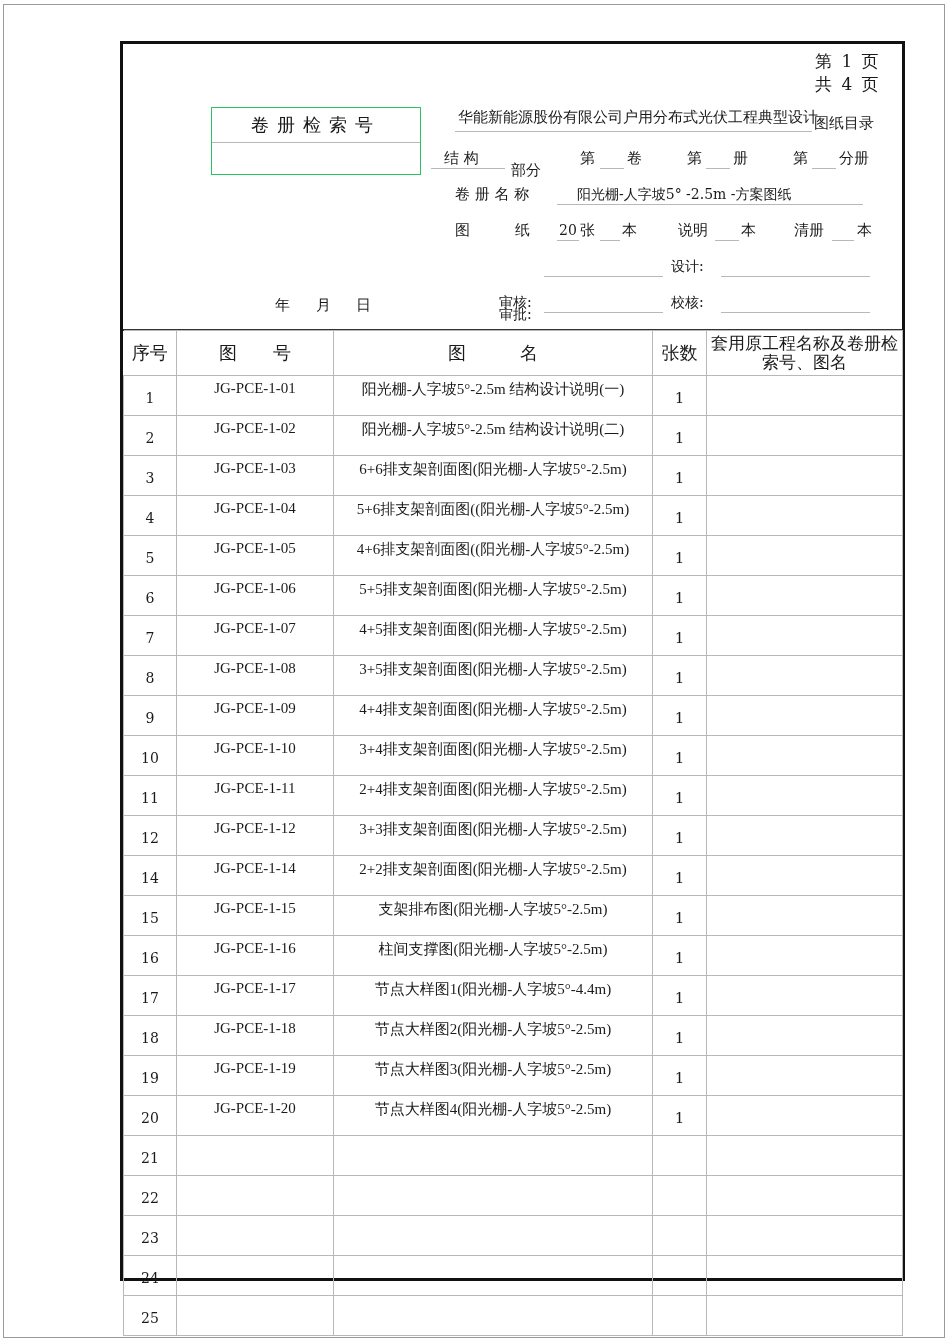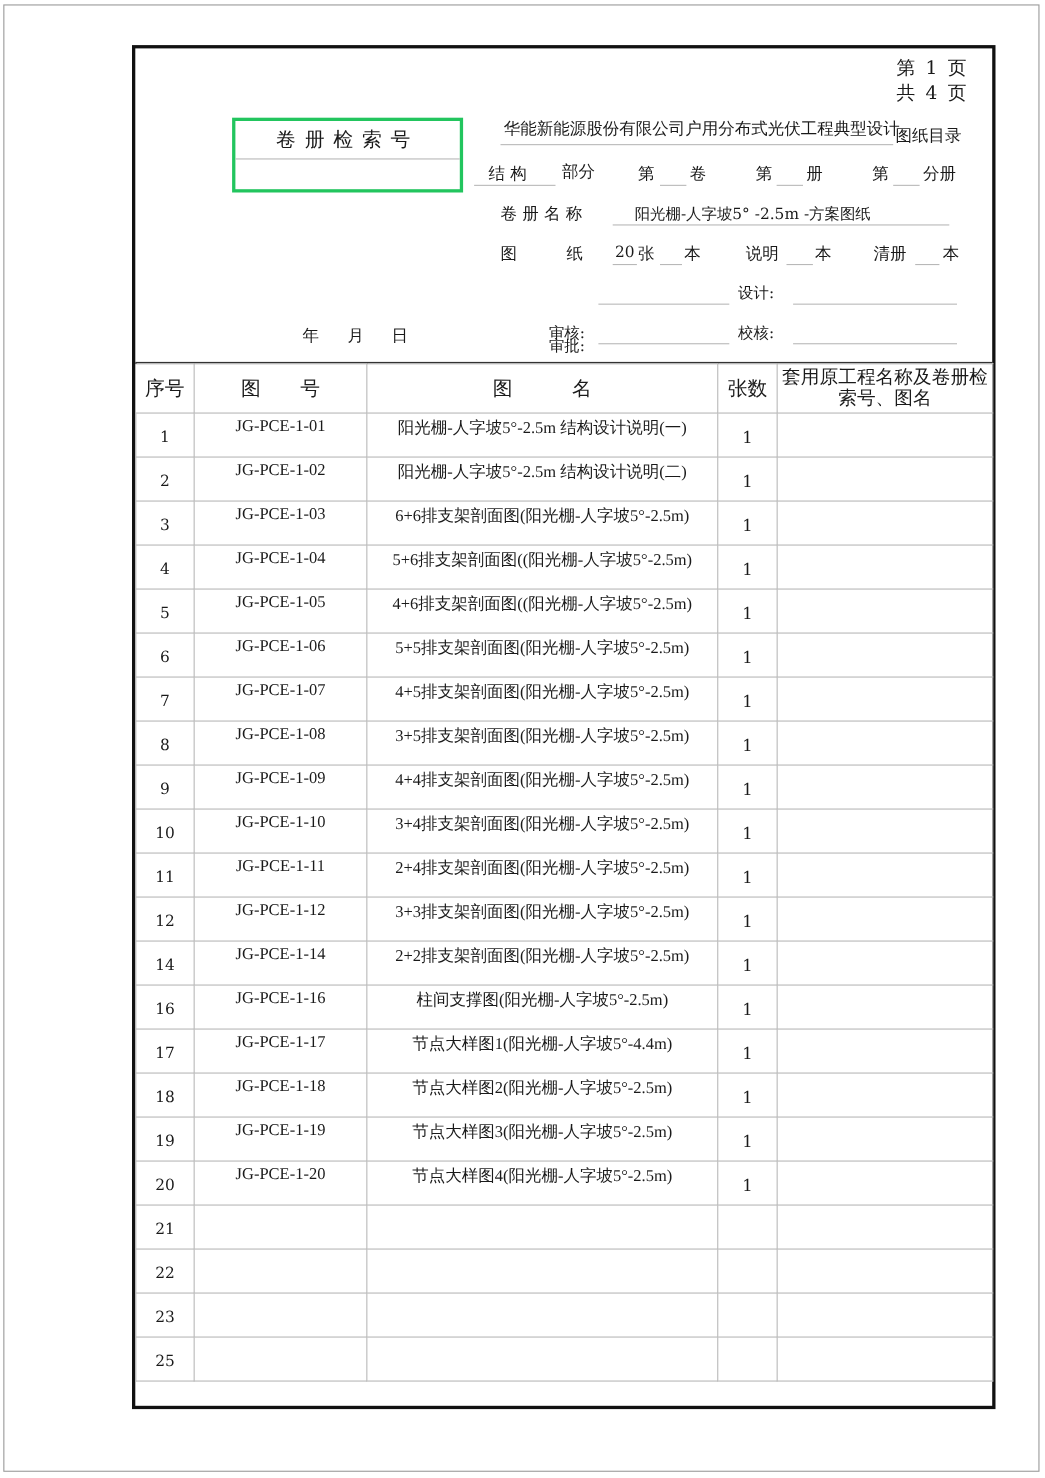--- a/index.html
+++ b/index.html
@@ -6,21 +6,21 @@
   body { width:950px; height:1344px; position:relative; overflow:hidden;
          font-family:"DejaVu Serif","Liberation Serif",serif; color:#1a1a1a; }
   .page-border { position:absolute; left:3px; top:4px; width:942px; height:1334px;
          border:1px solid #9a9a9a; box-sizing:border-box; }
   .frame { position:absolute; left:120px; top:41px; width:785px; height:1240px;
          border:3px solid #111; box-sizing:border-box; }
   .abs { position:absolute; white-space:nowrap; }
   .hdr { font-size:15px; }
   .uline { position:absolute; border-bottom:1px solid #b8b8b8; }
   .idx-box { position:absolute; left:211px; top:107px; width:210px; height:68px;
-         border:3px solid #22c55e; box-sizing:border-box; }
+         border:1px solid #22c55e; box-sizing:border-box; }
   .idx-box .top { height:34px; border-bottom:1px solid #b8b8b8; display:flex;
          align-items:center; justify-content:center; font-size:18px; letter-spacing:8px; }
   table.list { position:absolute; left:123px; top:330px; width:779px;
          border-collapse:collapse; table-layout:fixed; }
   table.list td, table.list th { border:1px solid #b8b8b8; padding:0; text-align:center;
          font-weight:normal; overflow:hidden; white-space:nowrap; }
   table.list tr.head th { height:44px; font-size:18px; }
   table.list tr.row td { height:35px; font-size:15px; }
   table.list tr.head th.ref { font-size:17px; line-height:19px; white-space:normal; }
   table.list tr.row td.num { font-size:14px; padding-top:4px; }
@@ -43,21 +43,21 @@
   <div class="top">卷册检索号</div>
   <div style="height:33px;display:flex;align-items:center;justify-content:center;font-size:15px;"></div>
 </div>
 
 <div class="abs hdr" style="left:458px;top:108px;">华能新能源股份有限公司户用分布式光伏工程典型设计</div>
 <div class="uline" style="left:455px;top:131px;width:357px;"></div>
 <div class="abs hdr" style="left:814px;top:114px;">图纸目录</div>
 
 <div class="abs hdr" style="left:444px;top:149px;">结 构</div>
 <div class="uline" style="left:431px;top:168px;width:74px;"></div>
-<div class="abs hdr" style="left:511px;top:147px;">部分</div>
+<div class="abs hdr" style="left:511px;top:161px;">部分</div>
 
 <div class="abs hdr" style="left:580px;top:149px;">第</div>
 <div class="uline" style="left:600px;top:168px;width:24px;"></div>
 <div class="abs hdr" style="left:601px;top:149px;width:22px;text-align:center;"></div>
 <div class="abs hdr" style="left:627px;top:149px;">卷</div>
 
 <div class="abs hdr" style="left:687px;top:149px;">第</div>
 <div class="uline" style="left:706px;top:168px;width:24px;"></div>
 <div class="abs hdr" style="left:707px;top:149px;width:22px;text-align:center;"></div>
 <div class="abs hdr" style="left:733px;top:149px;">册</div>
@@ -211,20 +211,27 @@
         <td class="ref"></td>
       </tr>
       <tr class="row">
         <td class="num">14</td>
         <td class="code">JG-PCE-1-14</td>
         <td class="name">2+2排支架剖面图(阳光棚-人字坡5°-2.5m)</td>
         <td class="cnt">1</td>
         <td class="ref"></td>
       </tr>
       <tr class="row">
+        <td class="num">15</td>
+        <td class="code">JG-PCE-1-15</td>
+        <td class="name">支架排布图(阳光棚-人字坡5°-2.5m)</td>
+        <td class="cnt">1</td>
+        <td class="ref"></td>
+      </tr>
+      <tr class="row">
         <td class="num">16</td>
         <td class="code">JG-PCE-1-16</td>
         <td class="name">柱间支撑图(阳光棚-人字坡5°-2.5m)</td>
         <td class="cnt">1</td>
         <td class="ref"></td>
       </tr>
       <tr class="row">
         <td class="num">17</td>
         <td class="code">JG-PCE-1-17</td>
         <td class="name">节点大样图1(阳光棚-人字坡5°-4.4m)</td>
@@ -267,20 +274,27 @@
         <td class="ref"></td>
       </tr>
       <tr class="row">
         <td class="num">23</td>
         <td class="code"></td>
         <td class="name"></td>
         <td class="cnt"></td>
         <td class="ref"></td>
       </tr>
       <tr class="row">
+        <td class="num">24</td>
+        <td class="code"></td>
+        <td class="name"></td>
+        <td class="cnt"></td>
+        <td class="ref"></td>
+      </tr>
+      <tr class="row">
         <td class="num">25</td>
         <td class="code"></td>
         <td class="name"></td>
         <td class="cnt"></td>
         <td class="ref"></td>
       </tr>
     </tbody>
 </table>
 
 </body></html>

